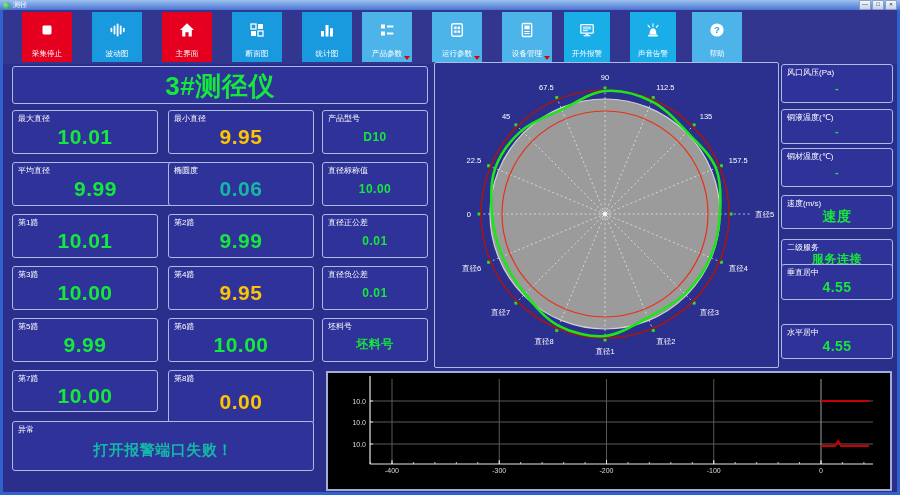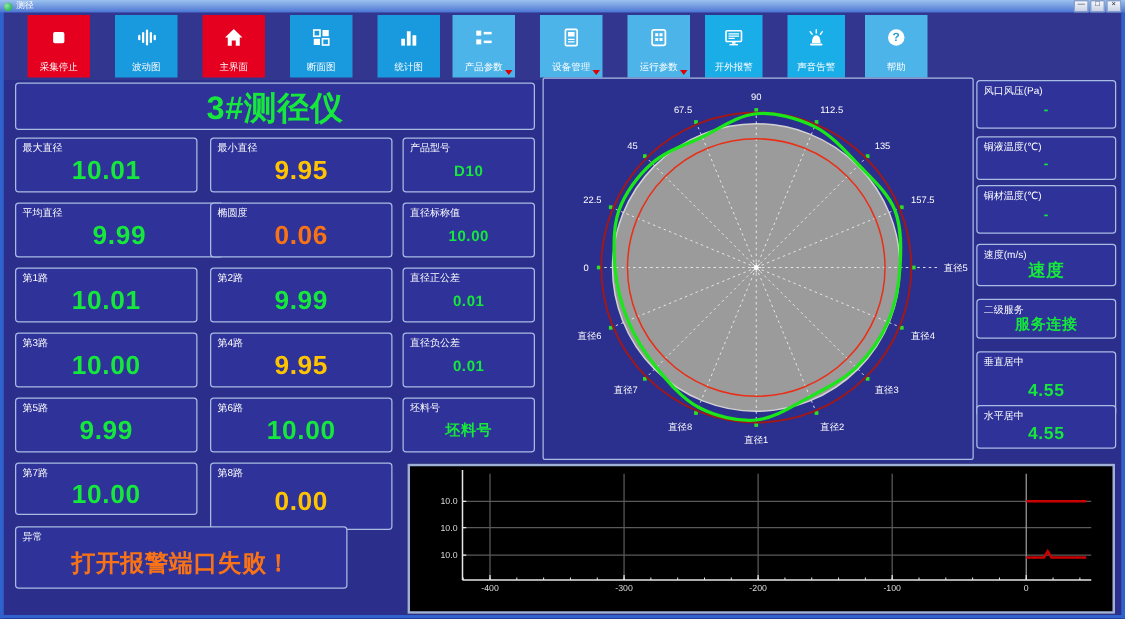--- a/index.html
+++ b/index.html
@@ -28,25 +28,25 @@
   .tb-cyan{background:#1aaee9;justify-content:flex-end;}
   .dd-arrow{position:absolute;right:2px;bottom:2px;width:0;height:0;
     border-left:3px solid transparent;border-right:3px solid transparent;border-top:4px solid #e00000;}
   
   .card,.panel{position:absolute;background:#2e3299;border:1px solid #a9bce4;border-radius:3px;box-sizing:border-box;}
   .clabel{position:absolute;top:2px;left:5px;font-size:8px;color:#fff;white-space:nowrap;}
   .cvalue{position:absolute;inset:0;display:flex;align-items:center;justify-content:center;
     padding-top:9px;font-size:21px;font-weight:bold;letter-spacing:.5px;}
   .v-green{color:#16e73c;}
   .v-yellow{color:#ffc400;}
-  .v-red{color:#f97316;}
+  .v-red{color:#14b8a6;}
   .small-val .cvalue{font-size:12px;}
   .left{position:absolute;left:8px;top:62px;width:424px;height:426px;}
   .title-card .cvalue{font-size:26px;padding-top:2px;}
-  .alarm-card .cvalue{font-size:19px;}
+  .alarm-card .cvalue{font-size:15px;}
   
   .right{position:absolute;left:781px;top:62px;width:114px;height:426px;}
   .right .panel{left:0;width:112px;}
   .rp-val-sm .cvalue{font-size:11px;}
   .rp-val-md .cvalue{font-size:12px;}
   .rp-val-lg .cvalue{font-size:14px;text-align:right;}
   
   .polar-panel{position:absolute;left:434px;top:62px;width:343px;height:304px;
     background:#2b2f8e;border:1px solid #a9bce4;border-radius:2px;}
   .trend-panel{position:absolute;left:326px;top:371px;width:566px;height:120px;
@@ -136,44 +136,44 @@
               <rect x="8" y="10.5" width="6.3" height="2"></rect>
             </g>
           </svg>
       </span>
       <span class="tlabel">产品参数</span>
       <span class="dd-arrow"></span>
     </div>
     <div class="tb tb-lightblue">
       <span class="ticon">
         <svg width="16" height="16" viewBox="0 0 16 16">
-            <rect x="3.3" y="1.5" width="9.4" height="13" rx="1" fill="none" stroke="#fff" stroke-width="1.3"></rect>
-            <g fill="#fff">
-              <rect x="5.4" y="3.6" width="5.2" height="3.6"></rect>
-              <rect x="5.4" y="9" width="5.2" height="1"></rect>
-              <rect x="5.4" y="11" width="5.2" height="1"></rect>
-            </g>
-          </svg>
-      </span>
-      <span class="tlabel">设备管理</span>
-      <span class="dd-arrow"></span>
-    </div>
-    <div class="tb tb-lightblue">
-      <span class="ticon">
-        <svg width="16" height="16" viewBox="0 0 16 16">
             <rect x="2.7" y="1.8" width="10.6" height="12.4" rx="1.6" fill="none" stroke="#fff" stroke-width="1.4"></rect>
             <g fill="#fff">
               <rect x="5.2" y="4.6" width="2.4" height="2.4"></rect>
               <rect x="8.6" y="4.6" width="2.4" height="2.4"></rect>
               <rect x="5.2" y="8.4" width="2.4" height="2.4"></rect>
               <rect x="8.6" y="8.4" width="2.4" height="2.4"></rect>
             </g>
           </svg>
       </span>
       <span class="tlabel">运行参数</span>
+      <span class="dd-arrow"></span>
+    </div>
+    <div class="tb tb-lightblue">
+      <span class="ticon">
+        <svg width="16" height="16" viewBox="0 0 16 16">
+            <rect x="3.3" y="1.5" width="9.4" height="13" rx="1" fill="none" stroke="#fff" stroke-width="1.3"></rect>
+            <g fill="#fff">
+              <rect x="5.4" y="3.6" width="5.2" height="3.6"></rect>
+              <rect x="5.4" y="9" width="5.2" height="1"></rect>
+              <rect x="5.4" y="11" width="5.2" height="1"></rect>
+            </g>
+          </svg>
+      </span>
+      <span class="tlabel">设备管理</span>
       <span class="dd-arrow"></span>
     </div>
     <div class="tb tb-cyan" style="margin-left:8px;width:46px">
       <span class="ticon">
         <svg width="16" height="16" viewBox="0 0 16 16">
             <rect x="1.8" y="2.6" width="12.4" height="8.6" rx=".8" fill="none" stroke="#fff" stroke-width="1.3"></rect>
             <g fill="#fff">
               <rect x="3.8" y="4.6" width="8.4" height="1"></rect>
               <rect x="3.8" y="6.4" width="8.4" height="1"></rect>
               <rect x="3.8" y="8.2" width="5" height="1"></rect>
@@ -281,21 +281,21 @@
 
     <div class="card" style="left:4px;top:308px;width:146px;height:42px">
       <span class="clabel">第7路</span>
       <span class="cvalue v-green">10.00</span>
     </div>
     <div class="card" style="left:160px;top:308px;width:146px;height:54px">
       <span class="clabel">第8路</span>
       <span class="cvalue v-yellow">0.00</span>
     </div>
 
-    <div class="card alarm-card" style="left:4px;top:359px;width:266px;height:50px">
+    <div class="card alarm-card" style="left:4px;top:359px;width:302px;height:50px">
       <span class="clabel">异常</span>
       <span class="cvalue v-red">打开报警端口失败！</span>
     </div>
   </div>
 
   <div class="polar-panel">
     <svg id="polar-svg" width="341" height="302">
         <circle cx="170" cy="151" r="115" fill="#9b9b9b" stroke="#d2d2d2" stroke-width="1.2"></circle>
         <line x1="170" y1="151" x2="316" y2="151" stroke="#eeeeee" stroke-width="0.8" stroke-dasharray="2,2.6" opacity="0.9"></line>
         <rect x="294.5" y="149.5" width="3" height="3" fill="#2ae02a"></rect>
@@ -374,21 +374,21 @@
       <span class="cvalue v-green">-</span>
     </div>
     <div class="panel rp-val-lg" style="top:133px;height:34px">
       <span class="clabel">速度(m/s)</span>
       <span class="cvalue v-green">速度</span>
     </div>
     <div class="panel rp-val-md" style="top:177px;height:32px">
       <span class="clabel">二级服务</span>
       <span class="cvalue v-green">服务连接</span>
     </div>
-    <div class="panel rp-val-lg" style="top:219px;height:52px">
+    <div class="panel rp-val-lg" style="top:202px;height:36px">
       <span class="clabel">垂直居中</span>
       <span class="cvalue v-green">4.55</span>
     </div>
     <div class="panel rp-val-lg" style="top:262px;height:35px">
       <span class="clabel">水平居中</span>
       <span class="cvalue v-green">4.55</span>
     </div>
   </div>
 
   <div class="trend-panel">

